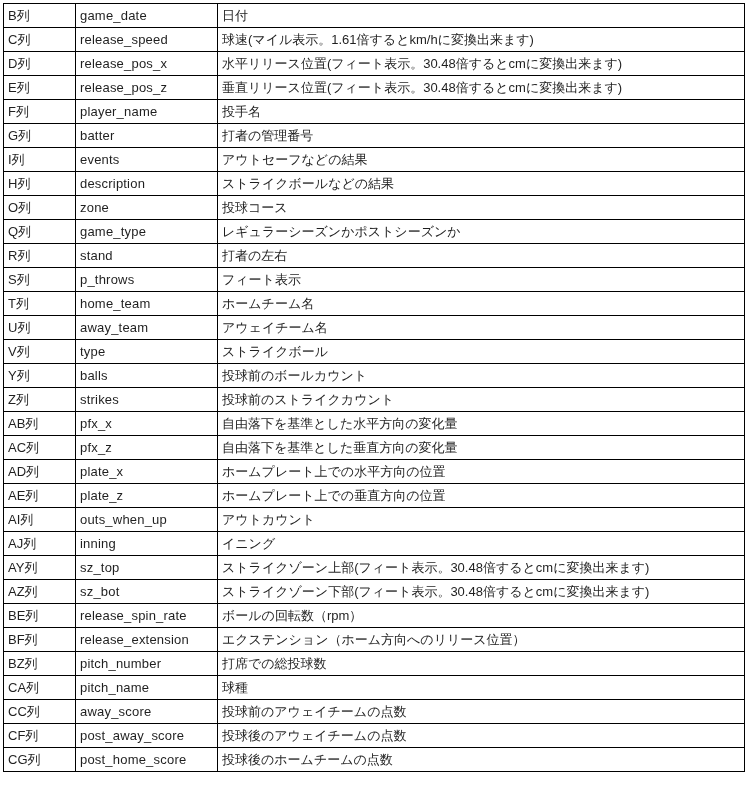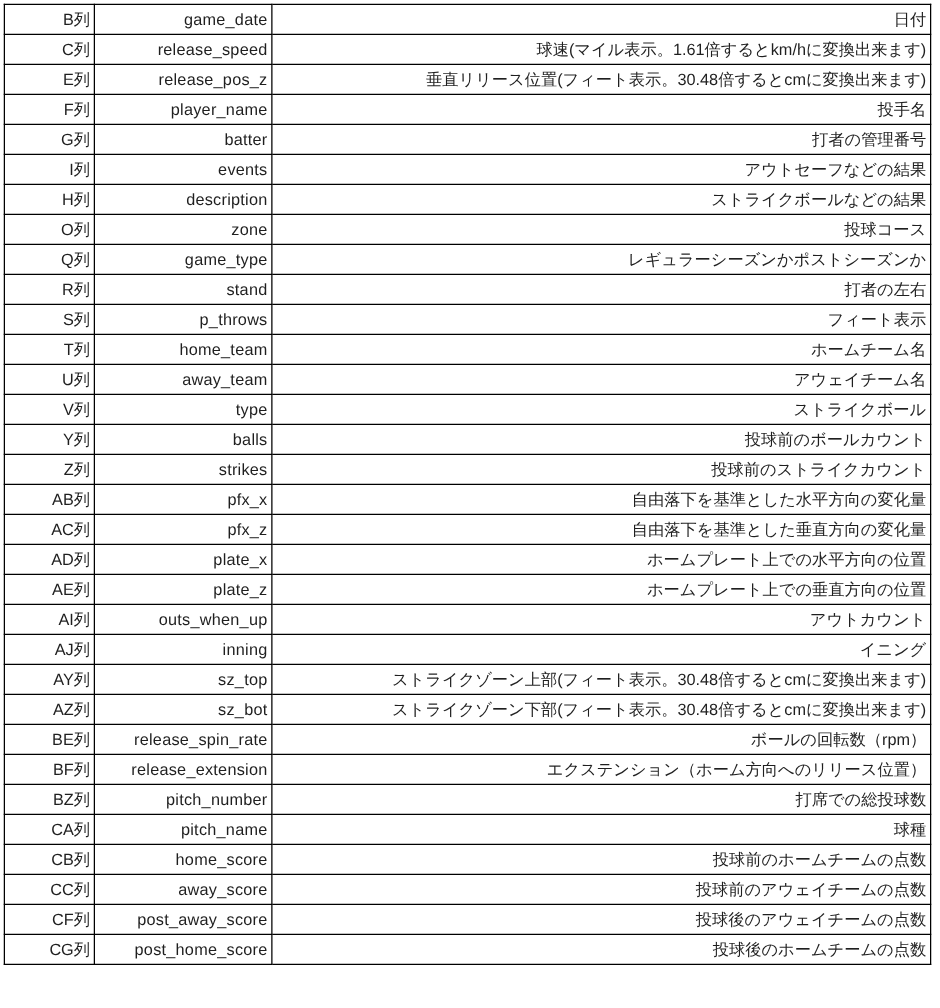--- a/index.html
+++ b/index.html
@@ -3,21 +3,20 @@
 <meta charset="utf-8">
 <style>
   html, body {
     margin: 0;
     padding: 0;
     background: #ffffff;
     width: 752px;
   }
   .sheet {
     padding: 3px;
-    text-align: right;
   }
   table.col-desc {
     border-collapse: collapse;
     table-layout: fixed;
     width: 742px;
     background: #ffffff;
   }
   table.col-desc td {
     border: 1px solid #000000;
     height: 23px;
@@ -44,20 +43,25 @@
     <td class="col-letter">B列</td>
     <td class="col-field">game_date</td>
     <td class="col-desc-text">日付</td>
   </tr>
         <tr>
     <td class="col-letter">C列</td>
     <td class="col-field">release_speed</td>
     <td class="col-desc-text">球速(マイル表示。1.61倍するとkm/hに変換出来ます)</td>
   </tr>
         <tr>
+    <td class="col-letter">D列</td>
+    <td class="col-field">release_pos_x</td>
+    <td class="col-desc-text">水平リリース位置(フィート表示。30.48倍するとcmに変換出来ます)</td>
+  </tr>
+        <tr>
     <td class="col-letter">E列</td>
     <td class="col-field">release_pos_z</td>
     <td class="col-desc-text">垂直リリース位置(フィート表示。30.48倍するとcmに変換出来ます)</td>
   </tr>
         <tr>
     <td class="col-letter">F列</td>
     <td class="col-field">player_name</td>
     <td class="col-desc-text">投手名</td>
   </tr>
         <tr>
@@ -172,25 +176,20 @@
   </tr>
         <tr>
     <td class="col-letter">BZ列</td>
     <td class="col-field">pitch_number</td>
     <td class="col-desc-text">打席での総投球数</td>
   </tr>
         <tr>
     <td class="col-letter">CA列</td>
     <td class="col-field">pitch_name</td>
     <td class="col-desc-text">球種</td>
-  </tr>
-        <tr>
-    <td class="col-letter">CB列</td>
-    <td class="col-field">home_score</td>
-    <td class="col-desc-text">投球前のホームチームの点数</td>
   </tr>
         <tr>
     <td class="col-letter">CC列</td>
     <td class="col-field">away_score</td>
     <td class="col-desc-text">投球前のアウェイチームの点数</td>
   </tr>
         <tr>
     <td class="col-letter">CF列</td>
     <td class="col-field">post_away_score</td>
     <td class="col-desc-text">投球後のアウェイチームの点数</td>

